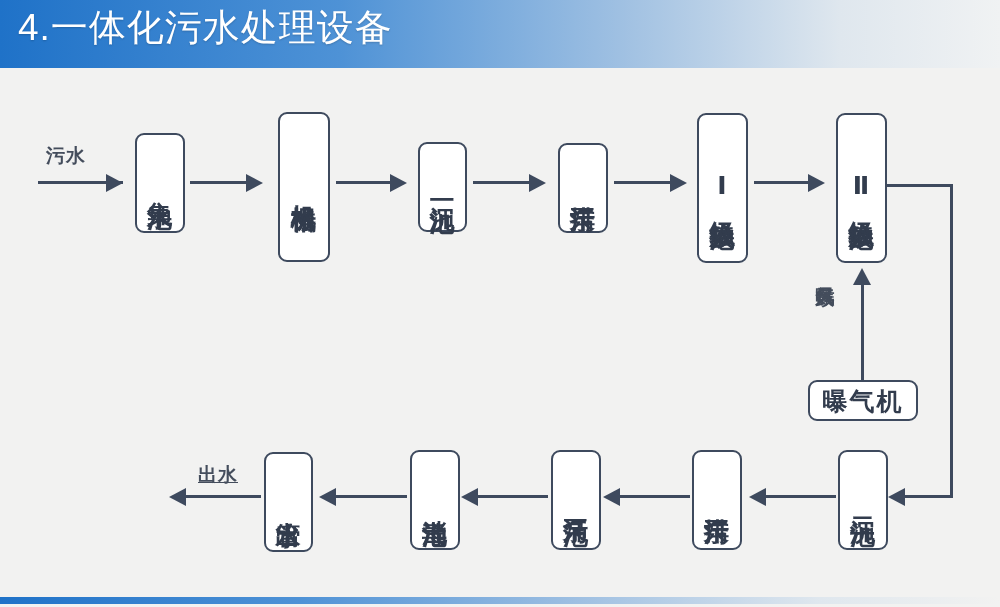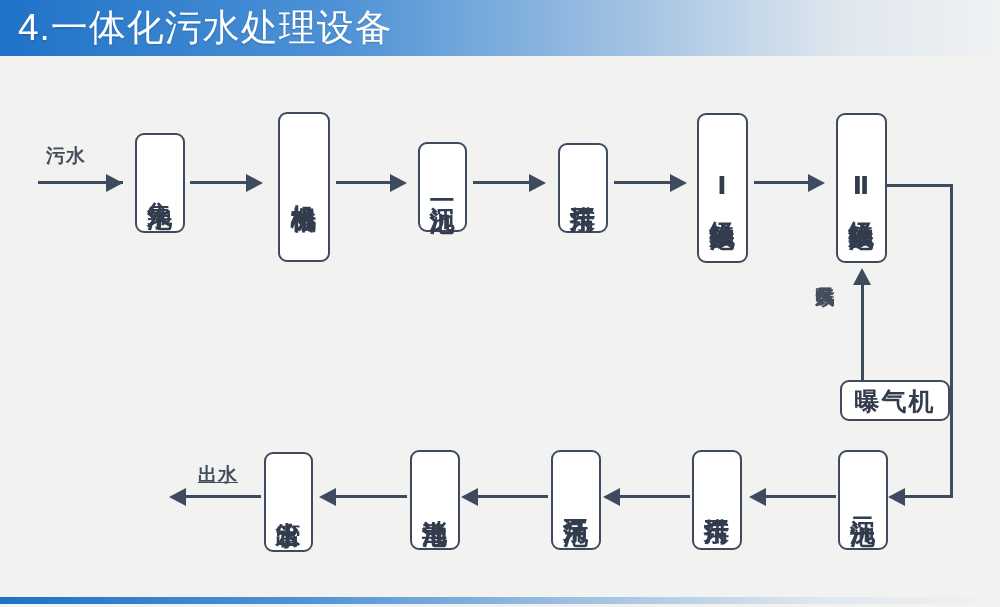--- a/index.html
+++ b/index.html
@@ -6,21 +6,21 @@
   body{
     width:1000px;height:607px;
     background:#f2f2f1;
     font-family:"Liberation Sans","DejaVu Sans",sans-serif;
     overflow:hidden;position:relative;
   }
   .page{position:relative;width:1000px;height:607px;}
 
   
   .titlebar{
-    position:absolute;left:0;top:0;width:1000px;height:56px;
+    position:absolute;left:0;top:0;width:1000px;height:68px;
     background:linear-gradient(90deg,#1f72c8 0%,#4e92d6 34%,#9fc0e2 62%,#dfe7ee 84%,#f0f2f3 100%);
   }
   .titlebar .title{
     position:absolute;left:18px;top:2px;
     font-size:37px;line-height:52px;color:#ffffff;
     letter-spacing:1px;white-space:nowrap;
     text-shadow:0 1px 2px rgba(0,0,0,.18);
   }
   .footerbar{
     position:absolute;left:0;top:597px;width:1000px;height:7px;
@@ -31,21 +31,21 @@
   .node{
     position:absolute;box-sizing:border-box;
     border:2.5px solid #3e4a5e;border-radius:9px;background:#ffffff;
     color:#323c4d;display:flex;align-items:center;justify-content:center;
     font-size:25px;font-weight:700;line-height:1.04;
   }
   .node.vert{
     writing-mode:vertical-rl;text-orientation:upright;
     letter-spacing:1px;
   }
-  .node.horiz{font-size:25px;letter-spacing:2px;margin-left:32px;}
+  .node.horiz{font-size:25px;letter-spacing:2px;}
 
   .line{position:absolute;background:#3e4a5e;}
   .line.h{height:3px;}
   .line.v{width:3px;}
 
   
   .ah{position:absolute;width:0;height:0;}
   .ah.right{
     border-top:9px solid transparent;border-bottom:9px solid transparent;
     border-left:17px solid #3e4a5e;

